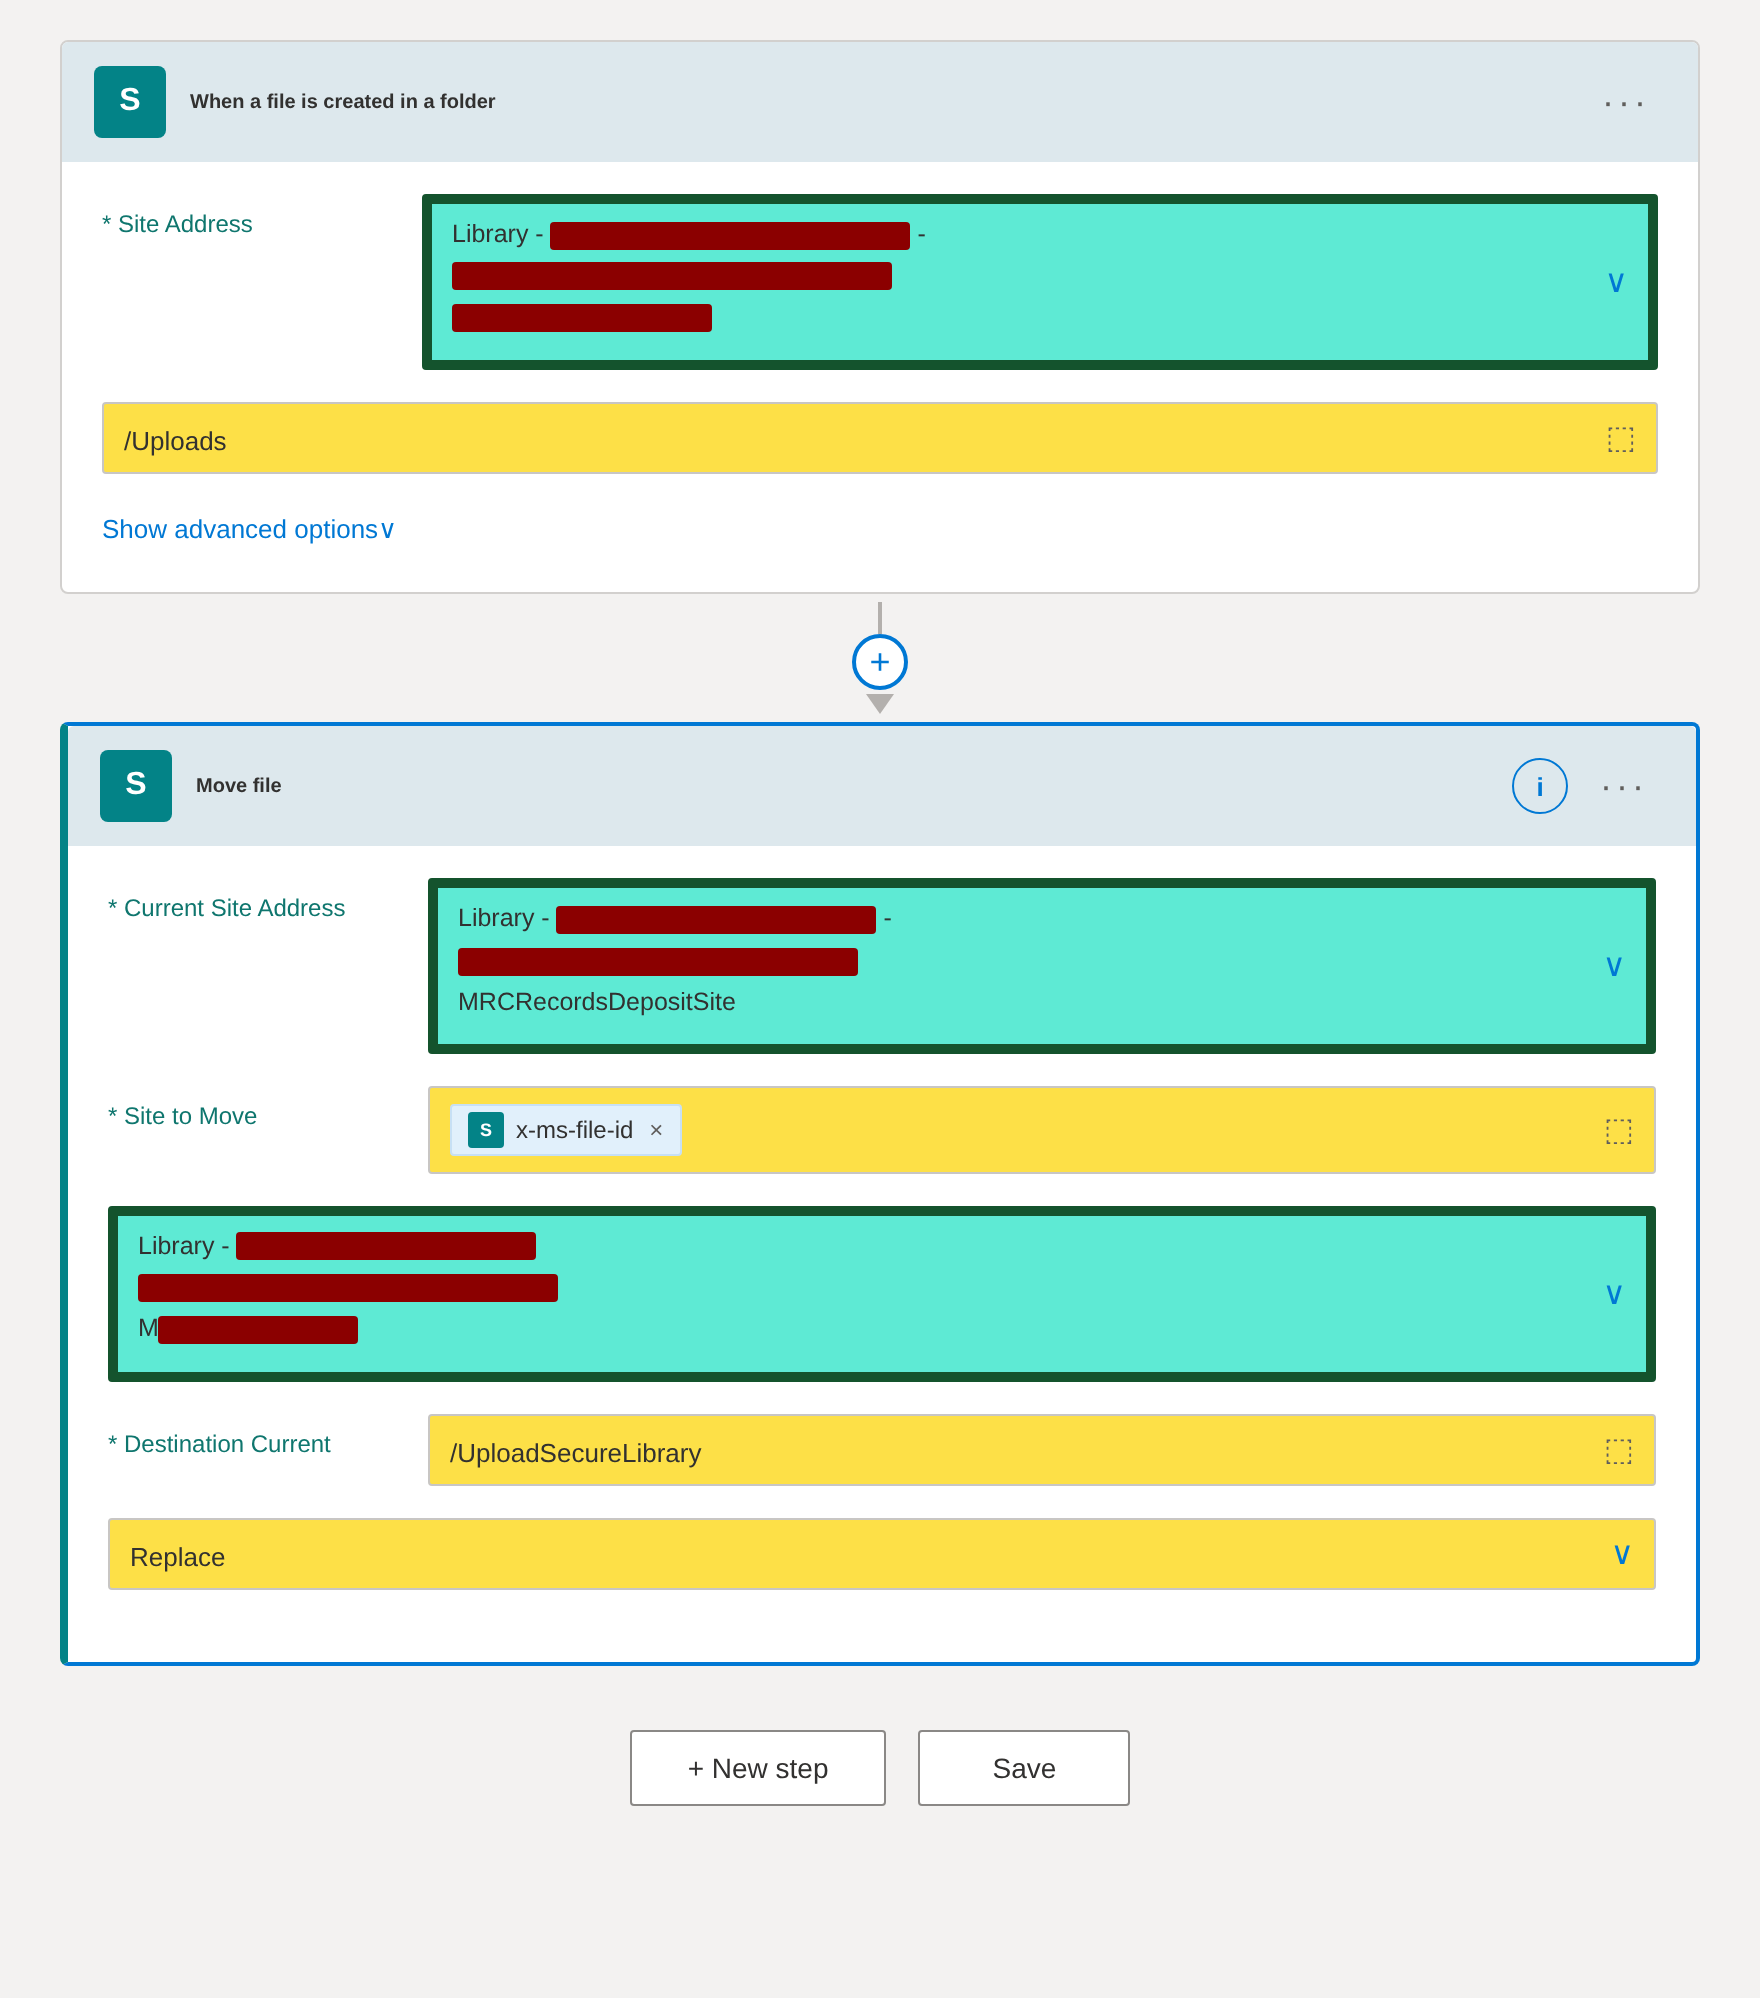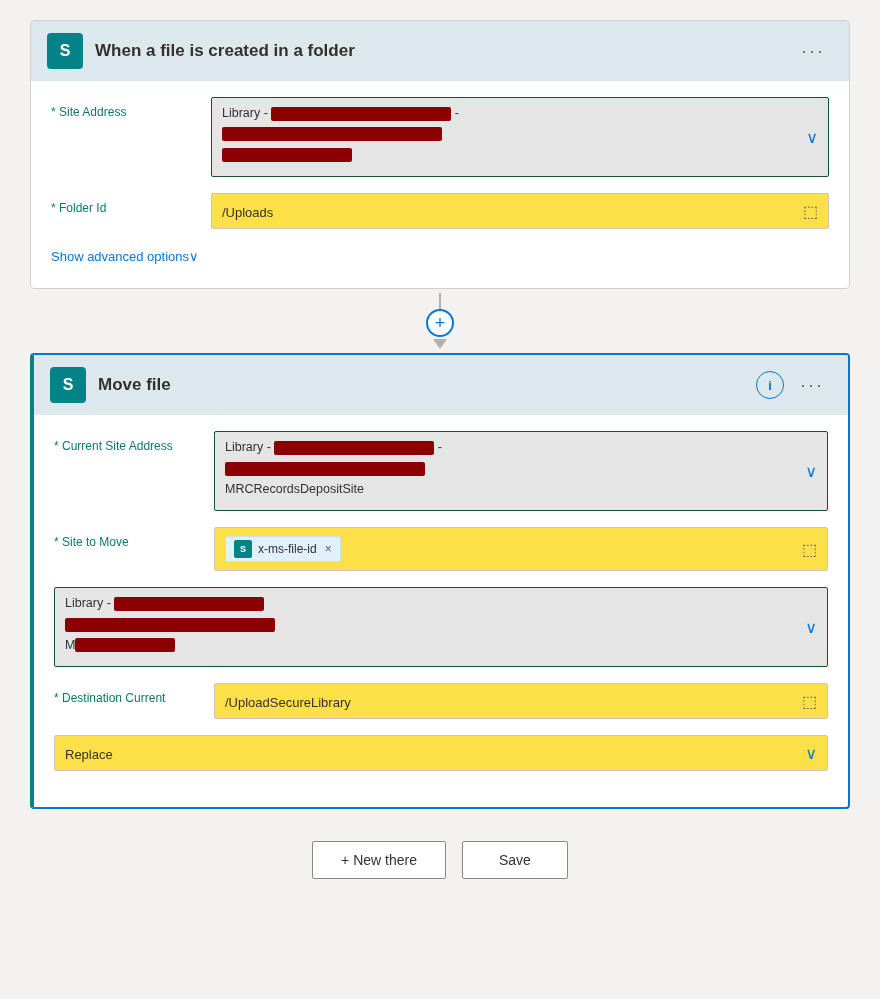--- a/index.html
+++ b/index.html
@@ -36,21 +36,21 @@
       border-radius: 3px 3px 0 0;
     }
 
     .card-header-left {
       display: flex;
       align-items: center;
       gap: 12px;
     }
 
     .card-title {
-      font-size: 17px;
+      font-size: 10px;
       font-weight: 600;
       color: #323130;
     }
 
     .card-header-actions {
       display: flex;
       align-items: center;
       gap: 8px;
     }
 
@@ -252,23 +252,23 @@
       border-radius: 2px;
       padding: 10px 36px;
       font-size: 14px;
       cursor: pointer;
       color: #323130;
       font-family: Liberation Sans, sans-serif;
     }
 
     .multi-line-field {
       flex: 1;
-      border: 1px solid #14532d;
-      border-radius: 2px;
-      background: #e5e5e5;
+      border: 5px solid #14532d;
+      border-radius: 2px;
+      background: #5eead4;
       padding: 8px 36px 8px 10px;
       position: relative;
       min-height: 80px;
     }
 
     .field-line {
       margin-bottom: 6px;
       font-size: 12.5px;
       color: #323130;
     }
@@ -317,23 +317,20 @@
             <span class="redacted" style="width:220px;"></span>
           </div>
           <div class="field-line">
             <span class="redacted" style="width:130px;"></span>
           </div>
           <span class="dropdown-arrow">∨</span>
         </div>
       </div>
 
       <div class="form-row">
-        <div class="form-label">
-          <span>* Folder Id</span>
-        </div>
         <div class="plain-field">
           <span>/Uploads</span>
           <span class="folder-icon-btn">⬚</span>
         </div>
       </div>
 
       <button class="show-advanced">
         <span>Show advanced options</span>
         <span>∨</span>
       </button>
@@ -429,20 +426,20 @@
           <span>Replace</span>
           <span class="dropdown-arrow">∨</span>
         </div>
       </div>
 
     </div>
   </div>
 
   <div class="bottom-actions">
     <button class="btn-new-step">
-      <span>+ New there</span>
+      <span>+ New step</span>
     </button>
     <button class="btn-save">
       <span>Save</span>
     </button>
   </div>
 
 </div>
 
 </body></html>

